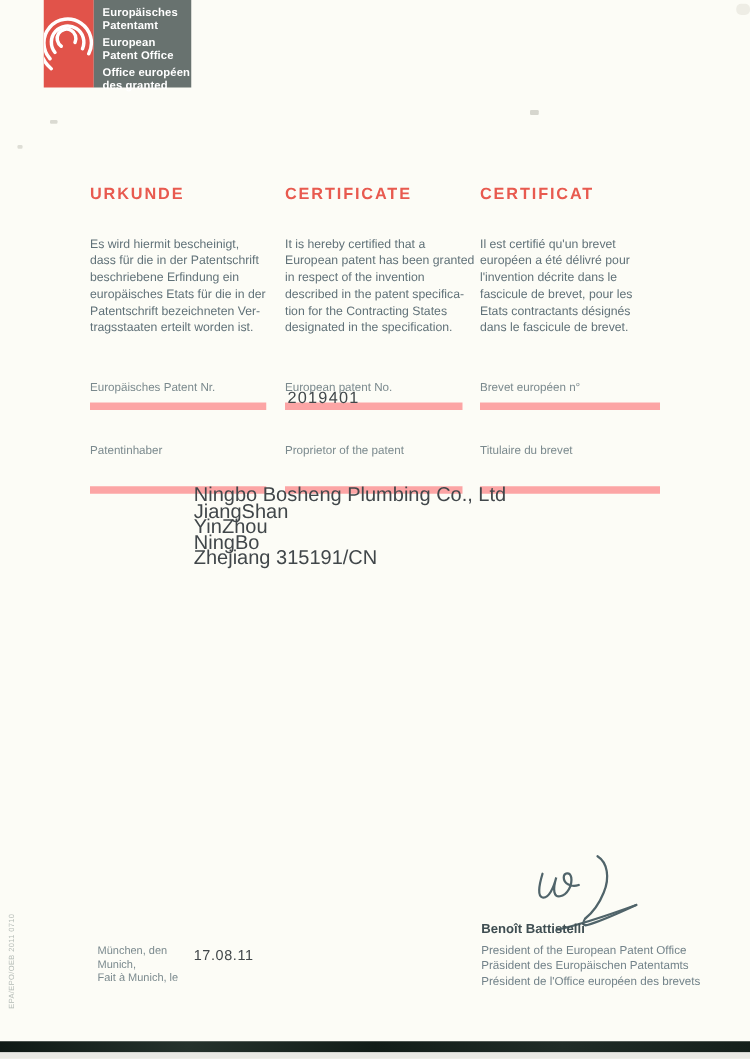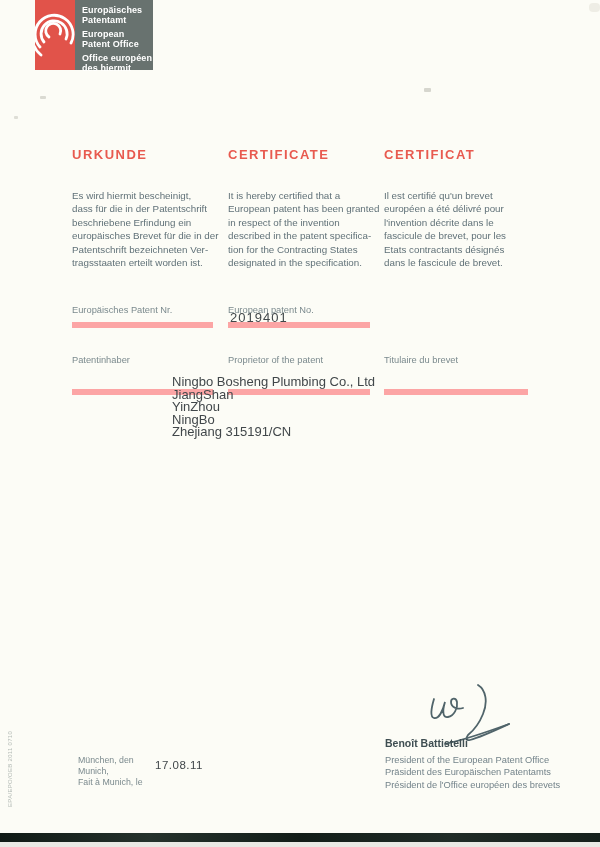--- a/index.html
+++ b/index.html
@@ -28,21 +28,21 @@
   .intro div{white-space:nowrap;}
   .field-label{
     position:absolute;color:#7b8a8e;font-size:9.3px;
     border-bottom:6px solid #fca5a5;padding-bottom:7px;
   }
   .row1{top:305px;}
   .row2{top:355px;padding-bottom:24px;}
   .w1{width:141px;} .w2{width:142px;} .w3{width:144px;}
   .typed{color:#41474a;font-family:"Liberation Sans",sans-serif;}
   .patent-no{position:absolute;left:230px;top:310px;font-size:13px;letter-spacing:1px;}
-  .proprietor{position:absolute;left:155px;top:376px;font-size:13px;line-height:12.6px;margin-left:17px;}
+  .proprietor{position:absolute;left:155px;top:391px;font-size:16px;line-height:12.6px;}
   
   .sig-svg{position:absolute;left:421px;top:682px;}
   .sig-name{position:absolute;left:385px;top:737px;color:#3f4e52;font-size:10.5px;font-weight:bold;}
   .sig-titles{position:absolute;left:385px;top:754px;color:#73838a;font-size:9.3px;line-height:12.3px;}
   
   .place{position:absolute;left:78px;top:755px;color:#7b8a8e;font-size:8.8px;line-height:11px;}
   .date{position:absolute;left:155px;top:759px;font-size:11.5px;letter-spacing:.5px;}
   
   .side-code{
     position:absolute;left:7px;top:807px;width:72px;
@@ -79,33 +79,33 @@
     <div class="grp">
       <div>Europäisches</div>
       <div>Patentamt</div>
     </div>
     <div class="grp">
       <div>European</div>
       <div>Patent Office</div>
     </div>
     <div class="grp">
       <div>Office européen</div>
-      <div>des hiermit</div>
+      <div>des granted</div>
     </div>
   </div>
 
   <div class="col-title c1">URKUNDE</div>
   <div class="col-title c2">CERTIFICATE</div>
   <div class="col-title c3">CERTIFICAT</div>
 
   <div class="intro c1">
     <div>Es wird hiermit bescheinigt,</div>
     <div>dass für die in der Patentschrift</div>
     <div>beschriebene Erfindung ein</div>
-    <div>europäisches Brevet für die in der</div>
+    <div>europäisches Etats für die in der</div>
     <div>Patentschrift bezeichneten Ver-</div>
     <div>tragsstaaten erteilt worden ist.</div>
   </div>
   <div class="intro c2">
     <div>It is hereby certified that a</div>
     <div>European patent has been granted</div>
     <div>in respect of the invention</div>
     <div>described in the patent specifica-</div>
     <div>tion for the Contracting States</div>
     <div>designated in the specification.</div>
@@ -114,20 +114,21 @@
     <div>Il est certifié qu'un brevet</div>
     <div>européen a été délivré pour</div>
     <div>l'invention décrite dans le</div>
     <div>fascicule de brevet, pour les</div>
     <div>Etats contractants désignés</div>
     <div>dans le fascicule de brevet.</div>
   </div>
 
   <div class="field-label row1 c1 w1">Europäisches Patent Nr.</div>
   <div class="field-label row1 c2 w2">European patent No.</div>
+  <div class="field-label row1 c3 w3">Brevet européen n°</div>
 
   <div class="patent-no typed">2019401</div>
 
   <div class="field-label row2 c1 w1">Patentinhaber</div>
   <div class="field-label row2 c2 w2">Proprietor of the patent</div>
   <div class="field-label row2 c3 w3">Titulaire du brevet</div>
 
   <div class="proprietor typed">
     <div>Ningbo Bosheng Plumbing Co., Ltd</div>
     <div>JiangShan</div>

